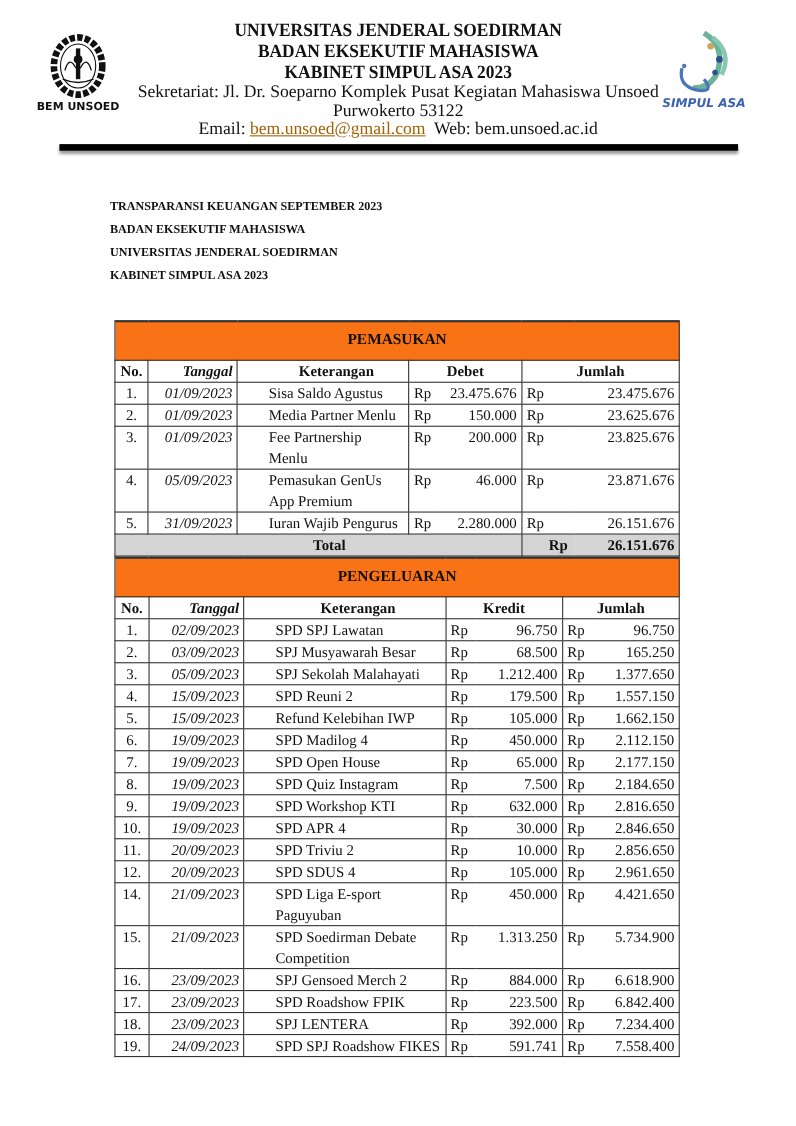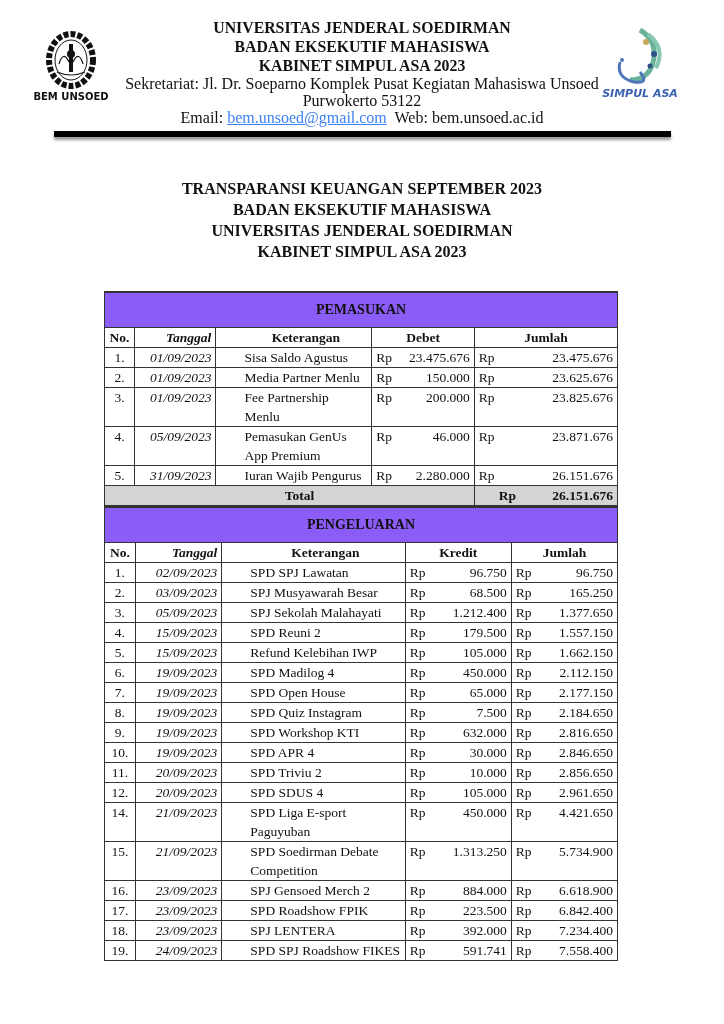--- a/index.html
+++ b/index.html
@@ -4,30 +4,30 @@
 <style>
   html, body { margin:0; padding:0; background:#fff; }
   body { width:724px; height:1024px; position:relative; overflow:hidden;
          font-family:"Liberation Serif","DejaVu Serif",serif; color:#111; }
   .letterhead { position:absolute; left:0; top:0; width:724px; height:150px; }
   .logo-left { position:absolute; left:33px; top:28px; width:76px; height:76px; }
   .logo-right { position:absolute; left:600px; top:22px; width:80px; height:86px; }
   .lh-text { position:absolute; left:120px; width:484px; top:18px; text-align:center; }
   .lh-bold { font-weight:bold; font-size:17px; line-height:19px; font-family:"Liberation Serif",serif; transform:scaleX(0.93); }
   .lh-small { font-size:16px; line-height:17px; }
-  .lh-small a { color:#3b82f6; text-decoration:underline;margin-top:40px; }
+  .lh-small a { color:#a16207; text-decoration:underline;margin-top:40px; }
   .divider { position:absolute; left:54px; top:131px; width:617px; height:6px; background:#000;
              box-shadow:0 3px 3px #999; }
-  .doc-title { position:absolute; left:100px; width:524px; top:178px; text-align:center;
-               font-weight:bold; font-size:16px; line-height:21px; }
+  .doc-title { position:absolute; left:100px; width:524px; top:178px; 
+               font-weight:bold; font-size:11px; line-height:21px; }
   table { position:absolute; left:104px; width:514px; border-collapse:collapse;
           font-size:13.5px; }
   td, th { border:1px solid #333; padding:0 4px; height:19px; line-height:19px; vertical-align:top; }
   th { font-weight:bold; }
-  .section-head th { background:#8b5cf6; height:34px; line-height:34px; font-size:14px; border-top:2px solid #333; }
+  .section-head th { background:#f97316; height:34px; line-height:34px; font-size:14px; border-top:2px solid #333; }
   .c-no { width:22px; text-align:center; }
   .c-date { width:80px; text-align:right;font-style:italic; }
   .c-desc { width:162px; text-align:left;padding-left:28px; }
   .c-rp { width:20px; border-right:none; text-align:left; }
   .c-val { width:72px; border-left:none; text-align:right; }
   .total-row td { background:#d4d4d4; font-weight:bold;padding-left:24px; }
   .tbl1 { top:291px; }
   .tbl2 { top:506px; }
 </style>
 </head>

